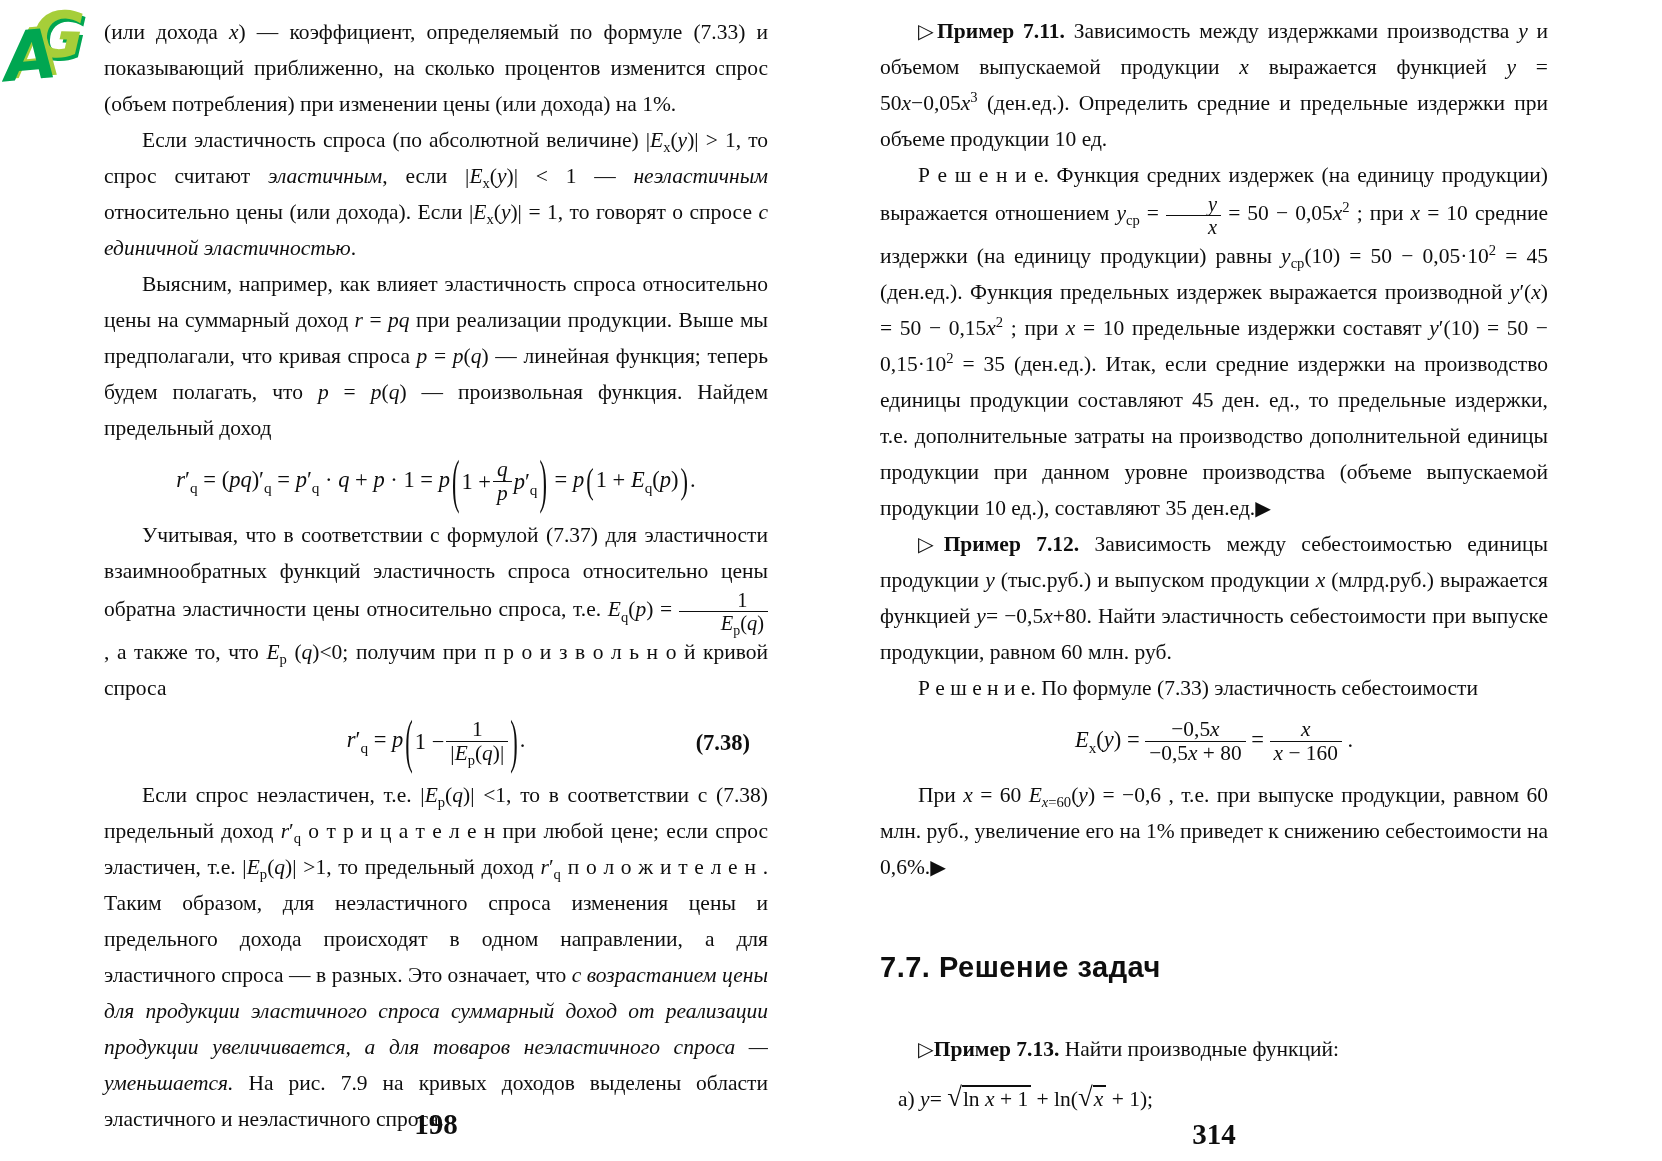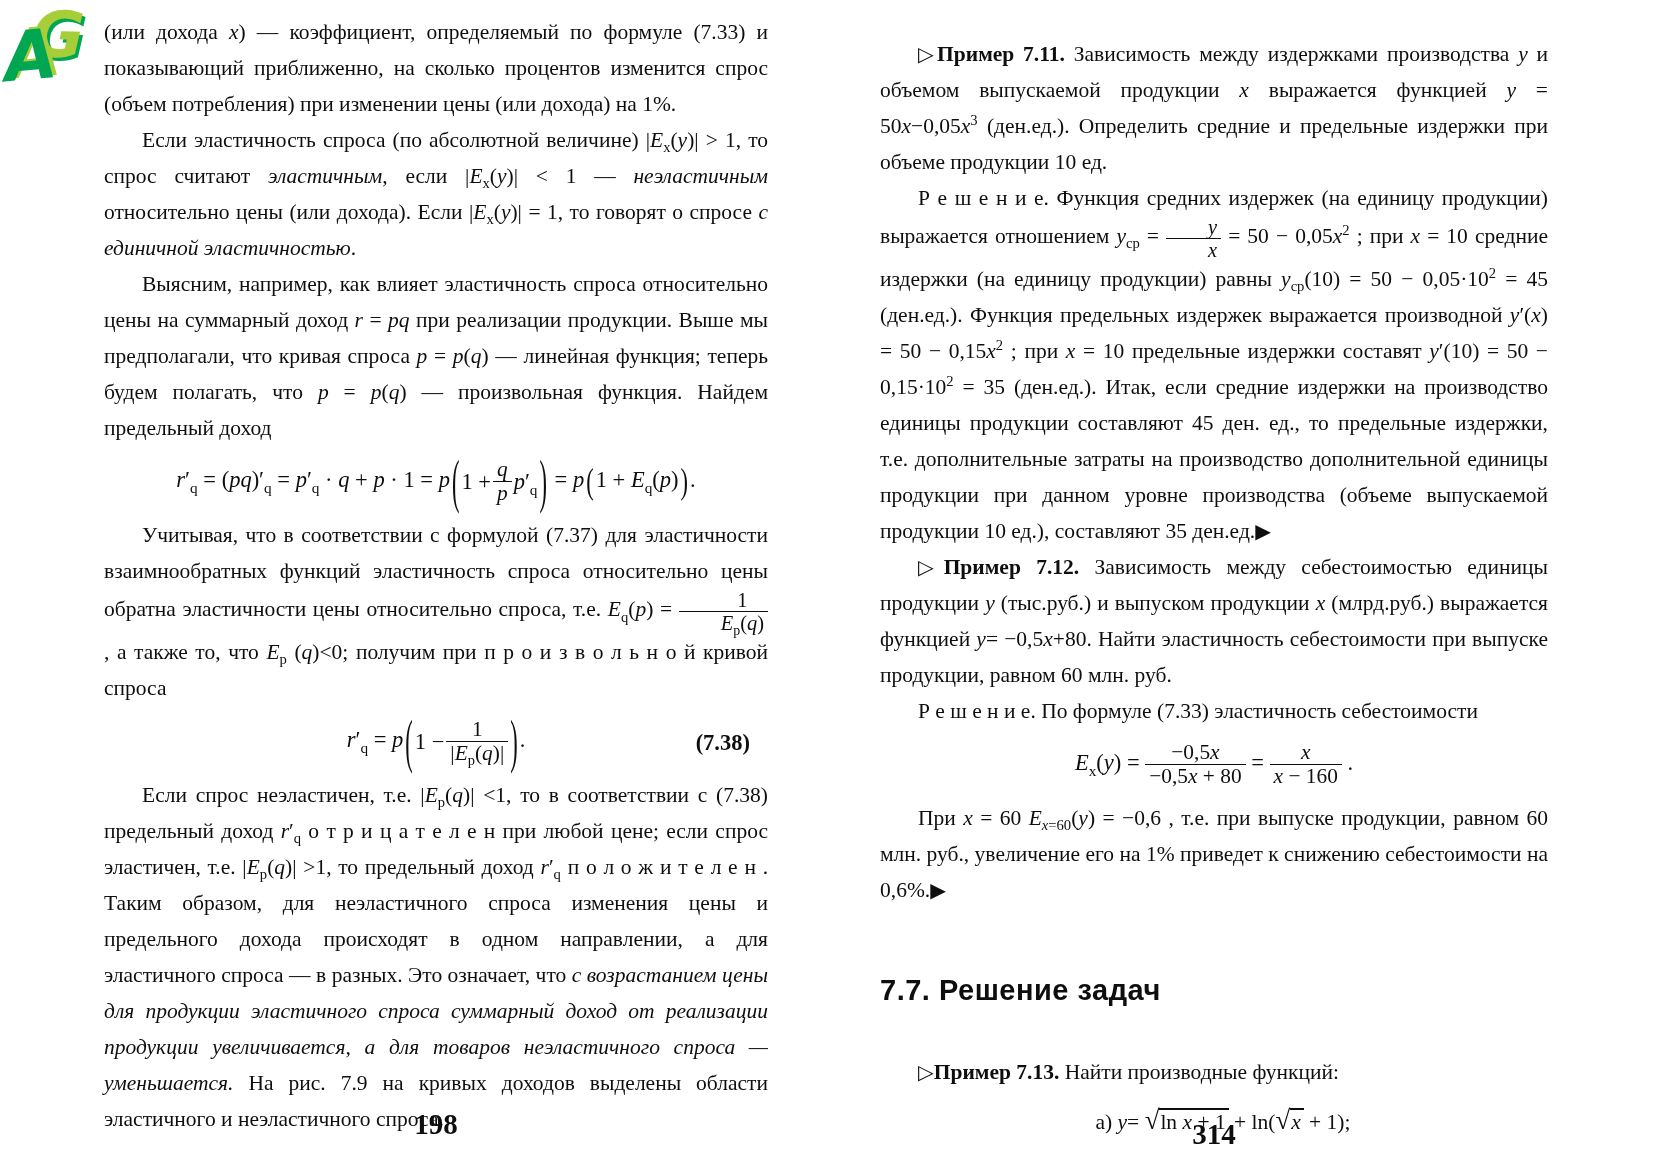--- a/index.html
+++ b/index.html
@@ -6,21 +6,21 @@
   body{
     width:1662px;height:1161px;position:relative;overflow:hidden;
     background:#ffffff;color:#0e0e0e;
     font-family:"Liberation Serif",serif;
   }
   .col{
     position:absolute;text-align:justify;
     font-size:21.5px;line-height:36px;
   }
   .col-left{left:104px;top:14px;width:664px;}
-  .col-right{left:880px;top:36px;width:668px;}
+  .col-right{left:880px;top:13px;width:668px;}
   p{margin:0;text-indent:38px;}
   p.noindent{text-indent:0;}
   b.lead{font-weight:bold;}
   sub,sup{font-size:68%;line-height:0;}
   i{font-style:italic;}
   
   .ifrac{display:inline-block;vertical-align:middle;text-align:center;line-height:1.08;font-size:0.95em;}
   .ifrac .fn{display:block;padding:0 4px;}
   .ifrac .fd{display:block;border-top:1.6px solid #0e0e0e;padding:0 4px;}
   
@@ -101,19 +101,19 @@
   <div class="formula">
     <span><i>E</i><sub>x</sub>(<i>y</i>) = </span><span class="ifrac"><span class="fn">−0,5<i>x</i></span><span class="fd">−0,5<i>x</i> + 80</span></span><span> = </span><span class="ifrac"><span class="fn"><i>x</i></span><span class="fd"><i>x</i> − 160</span></span><span> .</span>
   </div>
 
   <p><span>При <i>x</i> = 60   <i>E</i><sub><i>x</i>=60</sub>(<i>y</i>) = −0,6 ,  т.е. при выпуске продукции, равном 60 млн. руб., увеличение его на 1% приведет к снижению себестоимости на 0,6%.</span><span class="marker">▶</span></p>
 
   <h2 class="section-heading">7.7. Решение задач</h2>
 
   <p><span class="marker">▷</span><b class="lead">Пример 7.13.</b><span> Найти производные функций:</span></p>
 
-  <p class="noindent" style="text-indent:18px;text-align:center;margin-top:14px;">
+  <p class="noindent" style="text-indent:18px;text-align:left;margin-top:14px;">
     <span>а) <i>y</i>= </span><span class="rad">√</span><span class="vinc">ln <i>x</i> + 1</span><span> + ln(</span><span class="rad">√</span><span class="vinc"><i>x</i></span><span> + 1);</span>
   </p>
 </div>
 
 <div class="pagenum pagenum-left">198</div>
 <div class="pagenum pagenum-right">314</div>
 
 </body></html>

